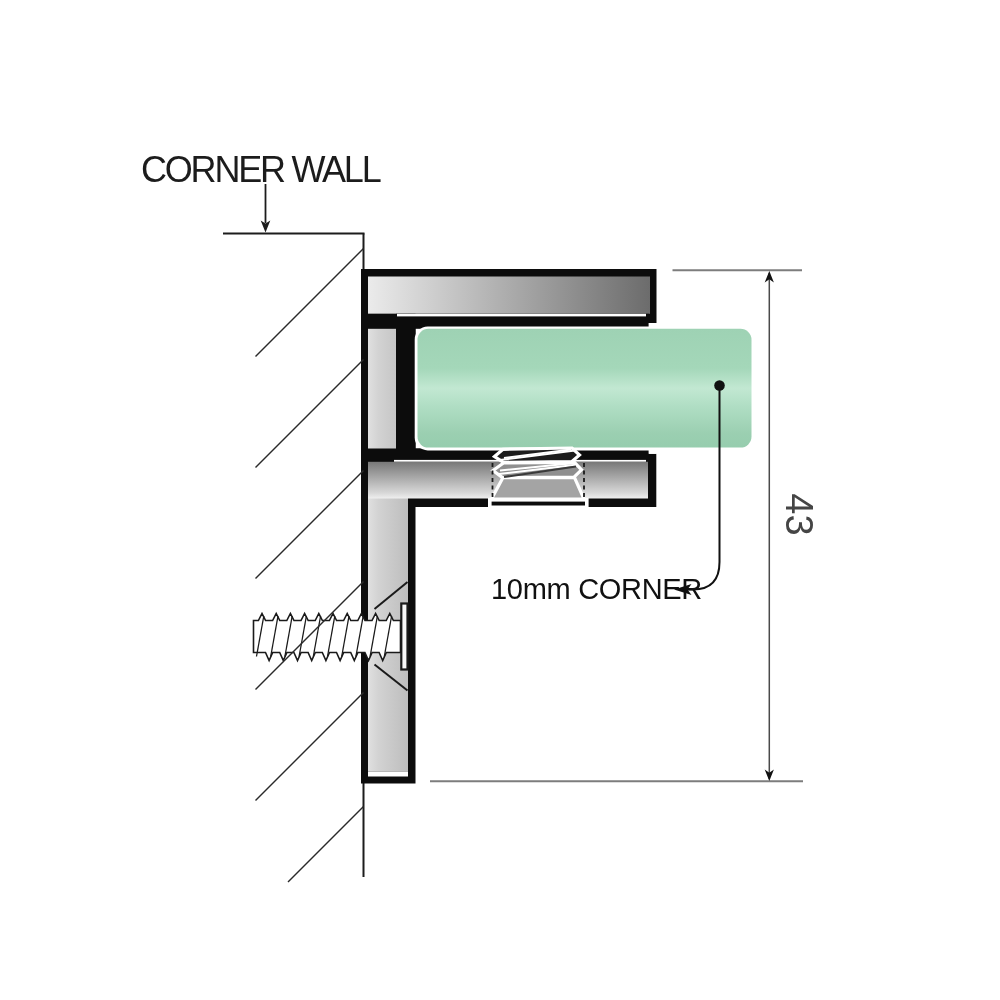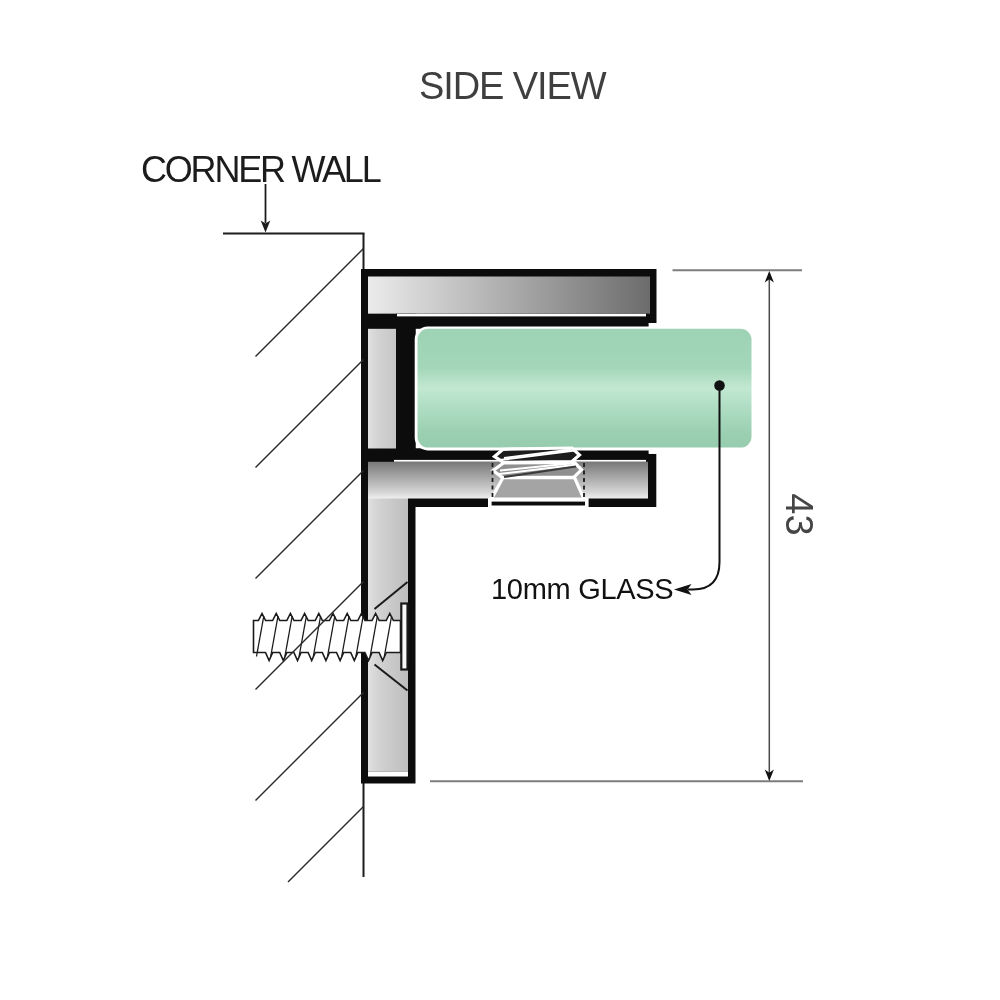--- a/index.html
+++ b/index.html
@@ -119,16 +119,15 @@
   <line x1="430" y1="781.3" x2="803" y2="781.3" stroke="#7d7d7d" stroke-width="1.9"></line>
   <line x1="769.3" y1="273" x2="769.3" y2="779" stroke="#4a4a4a" stroke-width="1.5"></line>
   <polygon points="769.3,271 773.9,282.5 769.3,279.2 764.7,282.5" fill="#111"></polygon>
   <polygon points="769.3,780.9 773.9,769.4 769.3,772.7 764.7,769.4" fill="#111"></polygon>
 
   <circle cx="719.5" cy="385.5" r="5.3" fill="#111"></circle>
   <path d="M719.5,389 L719.5,562 Q719.5,589.5 693,589.5 L688,589.5" fill="none" stroke="#111" stroke-width="2"></path>
   <polygon points="674,589.5 691.5,584 687.5,589.5 691.5,595" fill="#111"></polygon>
   <text x="800" y="514.5" transform="rotate(90 800 514.5)" text-anchor="middle" font-size="38" fill="#454545" font-family="Liberation Sans, sans-serif" dy="0.36em">43</text>
 </svg>
-<div class="txt" id="title">SIDE VIEW</div>
 <div class="txt" id="cornerwall">CORNER WALL</div>
-<div class="txt" id="glasslabel">10mm GLASS</div>
+<div class="txt" id="glasslabel">10mm CORNER</div>
 </div>
 
 </body></html>

